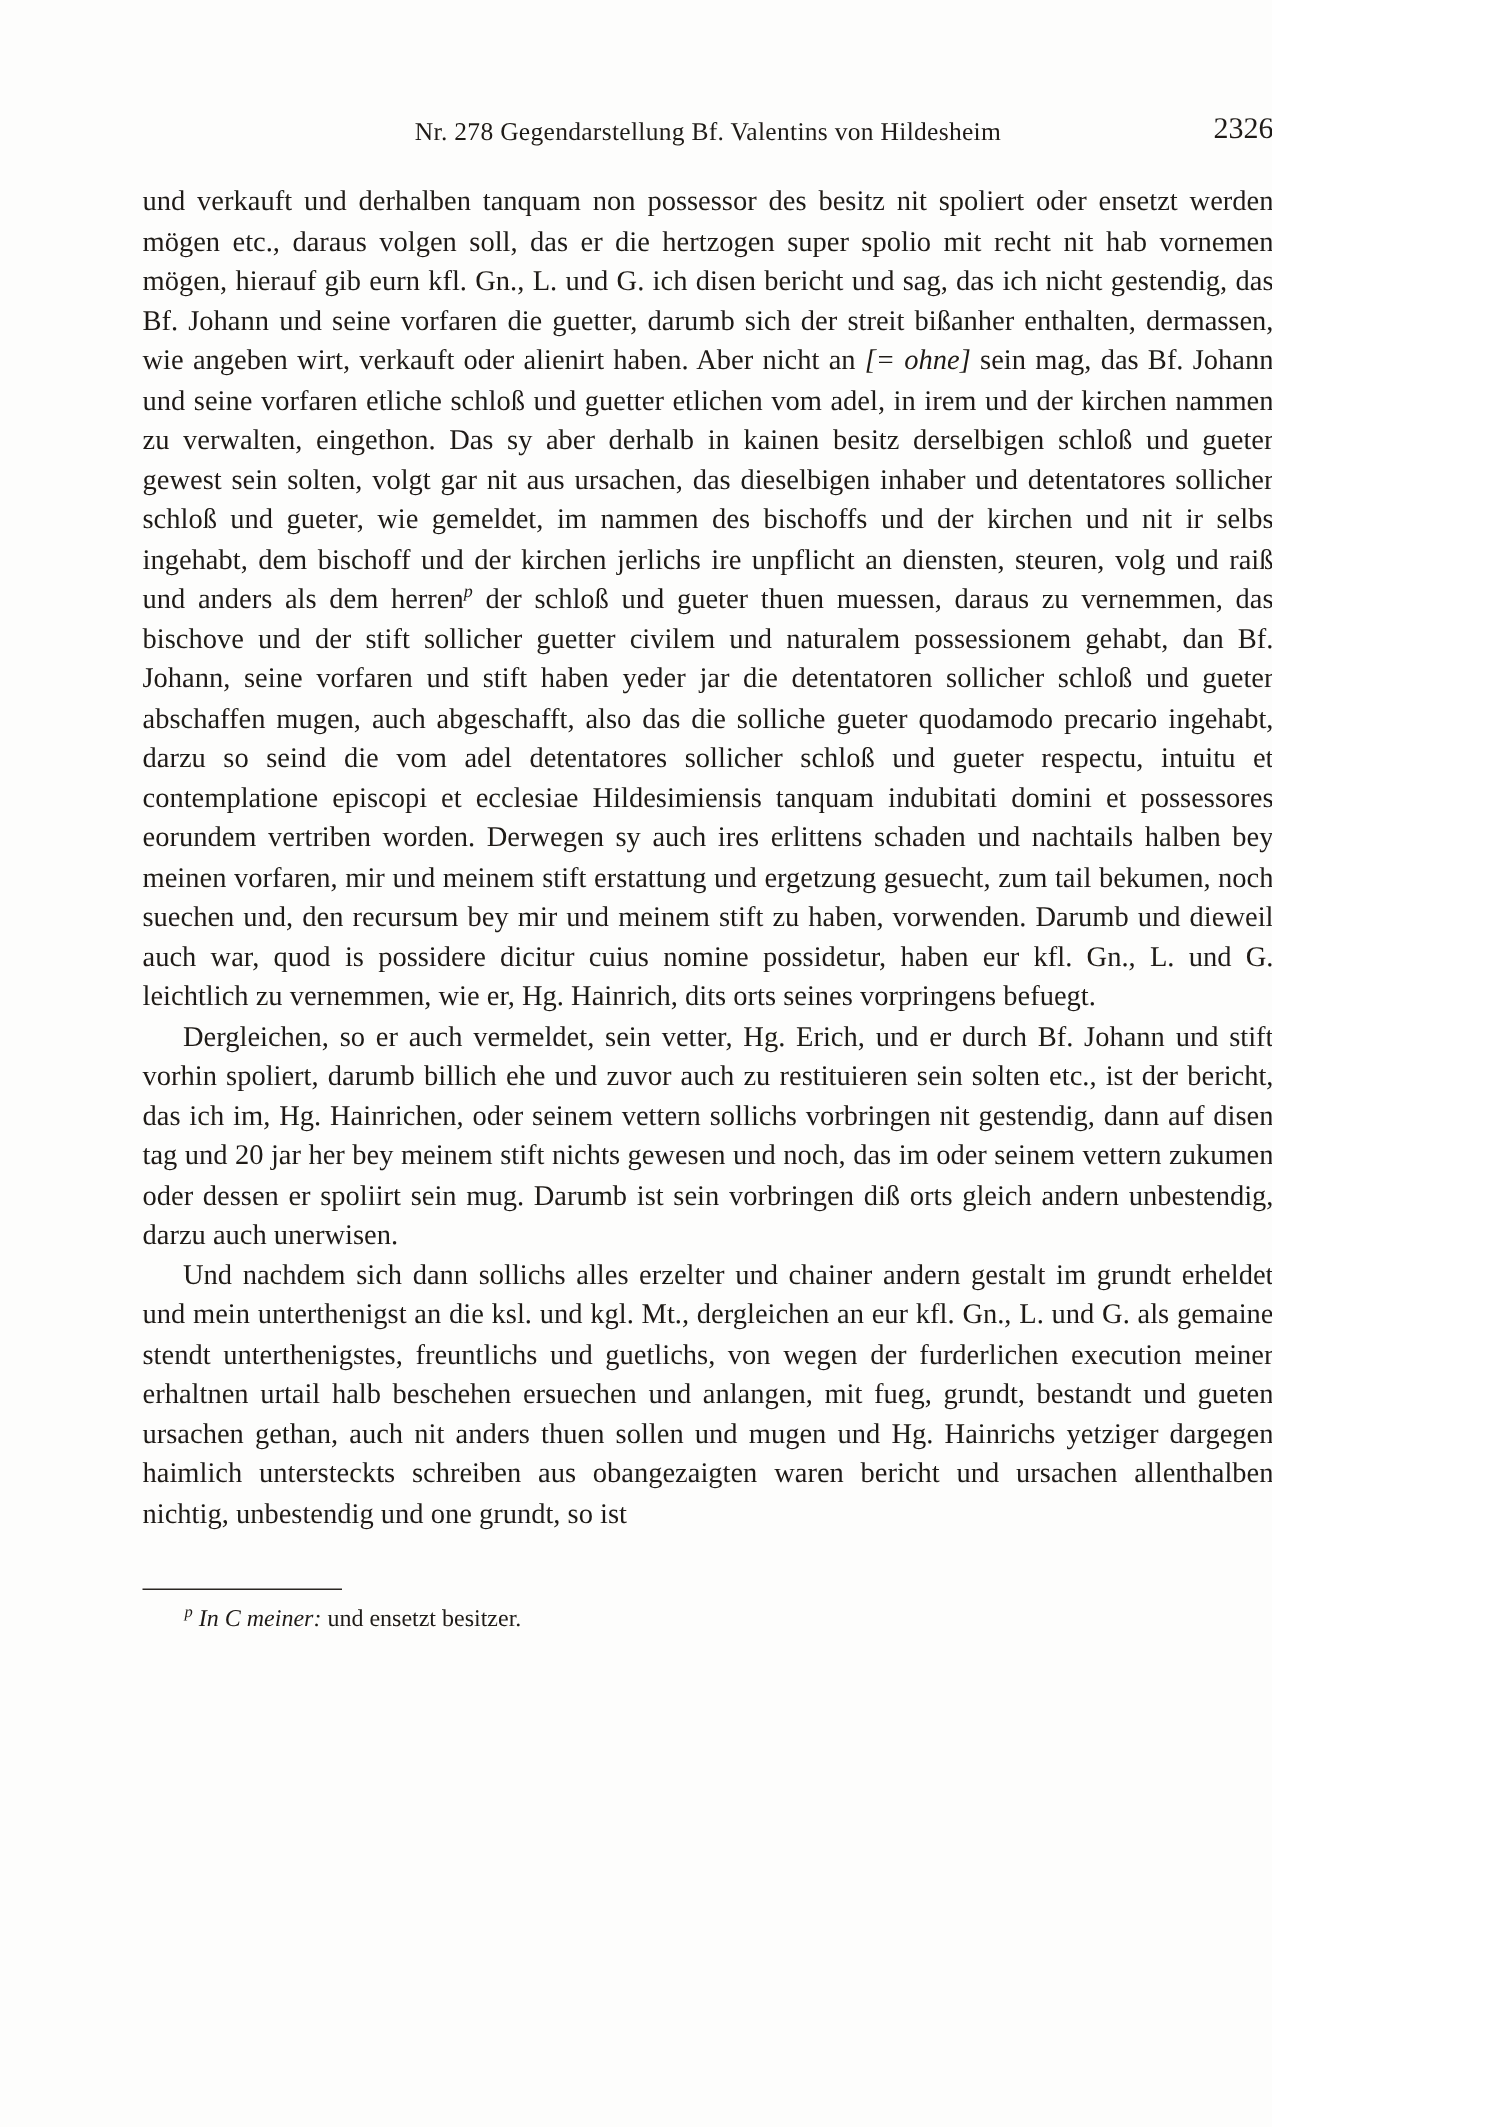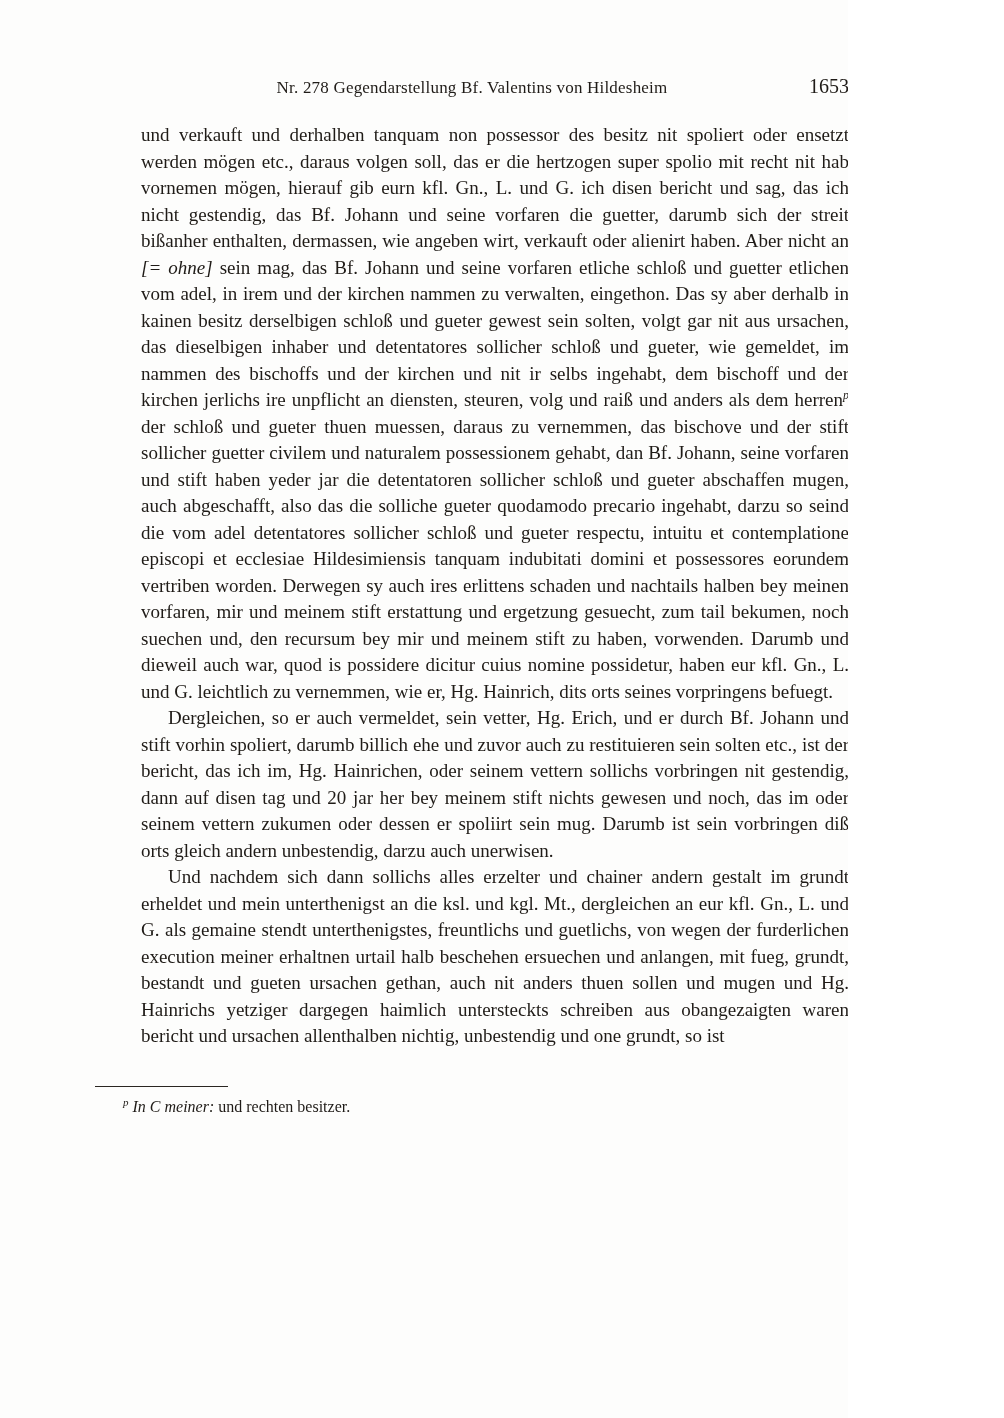--- a/index.html
+++ b/index.html
@@ -39,21 +39,20 @@
     position: absolute;
     right: 0;
     top: -3px;
     font-size: 20px;
   }
   .body-text {
     font-size: 19px;
     line-height: 26.5px;
     text-align: justify;
     text-justify: inter-word;
-    margin-left: 46px;
   }
   .para {
     margin: 0;
     padding: 0;
   }
   .para.indented {
     text-indent: 27px;
   }
   .italic {
     font-style: italic;
@@ -87,30 +86,30 @@
   }
 </style>
 </head>
 <body>
 
 <div class="page">
   <div class="content">
 
     <header class="page-header">
       <span class="running-title">Nr. 278 Gegendarstellung Bf.  Valentins von Hildesheim</span>
-      <span class="page-number">1653</span>
+      <span class="page-number">2326</span>
     </header>
 
     <main class="body-text">
       <p class="para"><span>und verkauft und derhalben tanquam non possessor des besitz nit spoliert oder ensetzt werden mögen etc., daraus volgen soll, das er die hertzogen super spolio mit recht nit hab vornemen mögen, hierauf gib eurn kfl. Gn., L. und G. ich disen bericht und sag, das ich nicht gestendig, das Bf. Johann und seine vorfaren die guetter, darumb sich der streit bißanher enthalten, dermassen, wie angeben wirt, verkauft oder alienirt haben. Aber nicht an </span><em class="italic">[= ohne]</em><span> sein mag, das Bf. Johann und seine vorfaren etliche schloß und guetter etlichen vom adel, in irem und der kirchen nammen zu verwalten, eingethon. Das sy aber derhalb in kainen besitz derselbigen schloß und gueter gewest sein solten, volgt gar nit aus ursachen, das dieselbigen inhaber und detentatores sollicher schloß und gueter, wie gemeldet, im nammen des bischoffs und der kirchen und nit ir selbs ingehabt, dem bischoff und der kirchen jerlichs ire unpflicht an diensten, steuren, volg und raiß und anders als dem herren</span><sup class="fnref">p</sup><span> der schloß und gueter thuen muessen, daraus zu vernemmen, das bischove und der stift sollicher guetter civilem und naturalem possessionem gehabt, dan Bf. Johann, seine vorfaren und stift haben yeder jar die detentatoren sollicher schloß und gueter abschaffen mugen, auch abgeschafft, also das die solliche gueter quodamodo precario ingehabt, darzu so seind die vom adel detentatores sollicher schloß und gueter respectu, intuitu et contemplatione episcopi et ecclesiae Hildesimiensis tanquam indubitati domini et possessores eorundem vertriben worden. Derwegen sy auch ires erlittens schaden und nachtails halben bey meinen vorfaren, mir und meinem stift erstattung und ergetzung gesuecht, zum tail bekumen, noch suechen und, den recursum bey mir und meinem stift zu haben, vorwenden. Darumb und dieweil auch war, quod is possidere dicitur cuius nomine possidetur, haben eur kfl. Gn., L. und G. leichtlich zu vernemmen, wie er, Hg. Hainrich, dits orts seines vorpringens befuegt.</span></p>
 
       <p class="para indented"><span>Dergleichen, so er auch vermeldet, sein vetter, Hg. Erich, und er durch Bf. Johann und stift vorhin spoliert, darumb billich ehe und zuvor auch zu restituieren sein solten etc., ist der bericht, das ich im, Hg. Hainrichen, oder seinem vettern sollichs vorbringen nit gestendig, dann auf disen tag und 20 jar her bey meinem stift nichts gewesen und noch, das im oder seinem vettern zukumen oder dessen er spoliirt sein mug. Darumb ist sein vorbringen diß orts gleich andern unbestendig, darzu auch unerwisen.</span></p>
 
       <p class="para indented"><span>Und nachdem sich dann sollichs alles erzelter und chainer andern gestalt im grundt erheldet und mein unterthenigst an die ksl. und kgl. Mt., dergleichen an eur kfl. Gn., L. und G. als gemaine stendt unterthenigstes, freuntlichs und guetlichs, von wegen der furderlichen execution meiner erhaltnen urtail halb beschehen ersuechen und anlangen, mit fueg, grundt, bestandt und gueten ursachen gethan, auch nit anders thuen sollen und mugen und Hg. Hainrichs yetziger dargegen haimlich untersteckts schreiben aus obangezaigten waren bericht und ursachen allenthalben nichtig, unbestendig und one grundt, so ist</span></p>
     </main>
 
     <footer class="footnotes">
       <div class="fn-rule"></div>
-      <p class="footnote"><sup class="fn-marker">p</sup> <em class="italic">In C meiner:</em> <span>und rechten besitzer.</span></p>
+      <p class="footnote"><sup class="fn-marker">p</sup> <em class="italic">In C meiner:</em> <span>und ensetzt besitzer.</span></p>
     </footer>
 
   </div>
 </div>
 
 </body></html>

